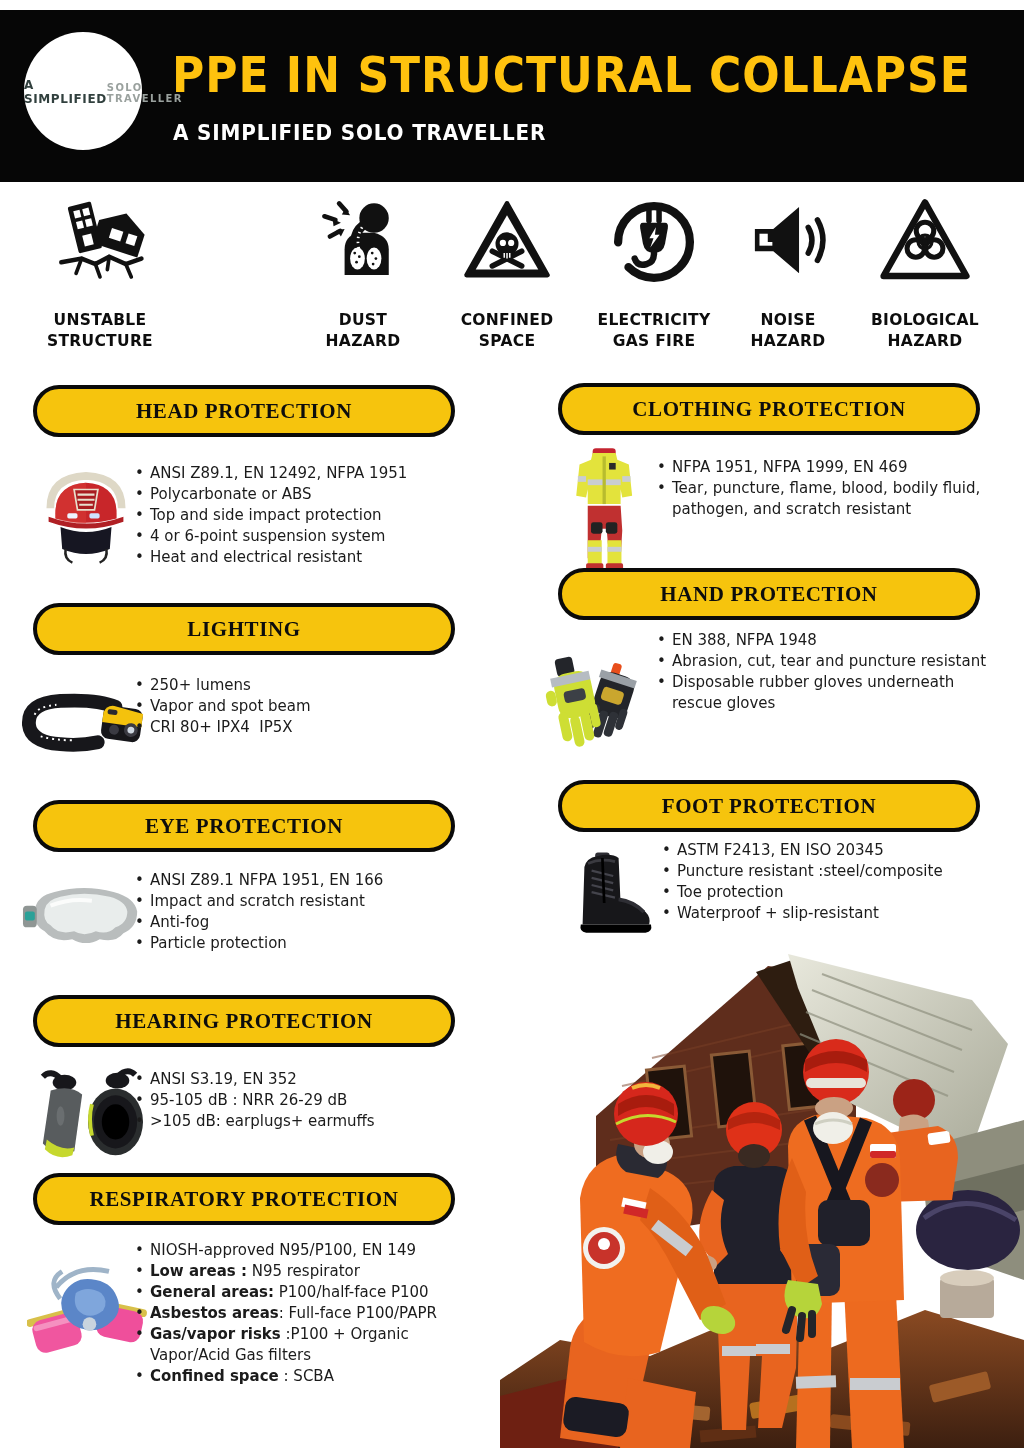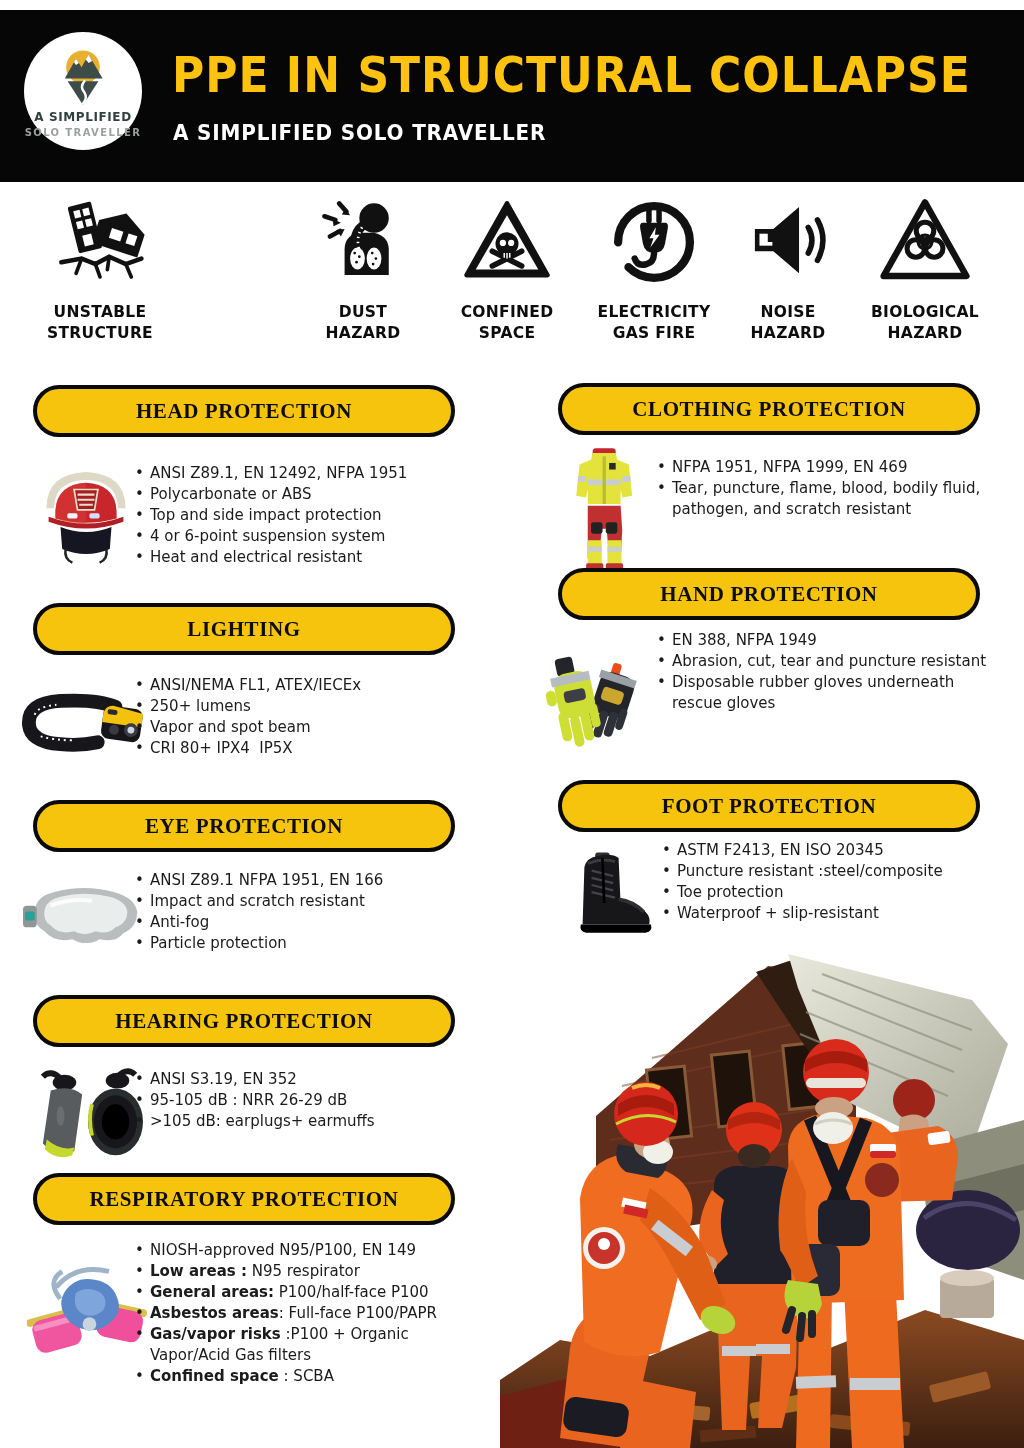--- a/index.html
+++ b/index.html
@@ -1,33 +1,33 @@
 <!DOCTYPE html>
 <html><head>
 <meta charset="utf-8">
 <style>
   html,body{margin:0;padding:0;background:#e9e9e9;}
   #pg{position:relative;width:1024px;height:1448px;background:#ffffff;overflow:hidden;
       font-family:"DejaVu Sans","Liberation Sans",sans-serif;color:#1b1b1b;margin:0 auto;}
   
   .header{position:absolute;left:0;top:10px;width:1024px;height:172px;background:#060606;}
   .logo{position:absolute;left:24px;top:22px;width:118px;height:118px;background:#fff;border-radius:50%;
-        display:flex;flex-direction:column;align-items:center;}
+        display:flex;flex-direction:row;align-items:center;}
   .logo svg{width:70px;height:62px;margin-top:14px;}
   .logo-l1{font-size:12px;font-weight:800;letter-spacing:.6px;color:#31403e;margin-top:2px;}
   .logo-l2{font-size:10px;font-weight:700;letter-spacing:1.4px;color:#9aa19e;margin-top:3px;}
   .title{position:absolute;left:172px;top:36px;font-size:44px;font-weight:900;color:#FFC20E;
          letter-spacing:1px;transform:scaleY(1.12);transform-origin:left top;white-space:nowrap;}
   .subtitle{position:absolute;left:173px;top:110px;font-size:20px;font-weight:800;color:#fff;
             letter-spacing:.8px;transform:scaleY(1.05);transform-origin:left top;}
   
   .hazard{position:absolute;top:196px;width:144px;text-align:center;}
   .hicon{width:92px;height:92px;margin:0 auto;}
   .hicon svg{width:100%;height:100%;}
-  .hlabel{margin-top:14px;font-size:15.5px;font-weight:700;line-height:21px;letter-spacing:.3px;color:#0d0d0d;text-align:center;}
+  .hlabel{margin-top:22px;font-size:15.5px;font-weight:700;line-height:21px;letter-spacing:.3px;color:#0d0d0d;text-align:center;}
   
   .sec{position:absolute;width:422px;}
   .banner{position:absolute;left:0;top:0;width:100%;height:52px;background:#F6C40D;border:4px solid #0a0a0a;
           border-radius:28px;display:flex;align-items:center;justify-content:center;box-sizing:border-box;
           font-size:21px;font-weight:800;letter-spacing:.6px;color:#0d0d0d;font-family:Liberation Serif, serif;}
   .pimg{position:absolute;}
   .pimg svg{width:100%;height:100%;}
   ul.bullets{position:absolute;list-style:none;margin:0;padding:0;}
   ul.bullets li{position:relative;padding-left:17px;font-size:15px;line-height:21px;color:#1b1b1b;}
   ul.bullets li::before{content:"\2022";position:absolute;left:2px;top:0;color:#1b1b1b;}
@@ -311,21 +311,20 @@
           <g transform="rotate(8 100 42)">
             <rect x="82" y="22" width="40" height="34" rx="8" fill="#16161a"></rect>
             <path d="M82 30 Q84 22 92 22 L122 26 L122 40 L82 40 Z" fill="#f4c20d"></path>
             <circle cx="112" cy="44" r="7" fill="#3a3a42"></circle>
             <circle cx="112" cy="44" r="3.5" fill="#cdd6e0"></circle>
             <circle cx="95" cy="46" r="5" fill="#3a3a42"></circle>
             <rect x="86" y="26" width="10" height="5" rx="2" fill="#2a2a30"></rect>
           </g>
         </svg></div>
       <ul class="bullets" style="left:100px;top:72px;width:322px">
-        <li><b></b><span>ANSI/NEMA FL1, ATEX/IECEx</span></li>
         <li><b></b><span>250+ lumens</span></li>
         <li><b></b><span>Vapor and spot beam</span></li>
         <li><b></b><span>CRI 80+ IPX4&nbsp; IP5X</span></li>
       </ul>
     </section>
     <section class="sec" style="left: 33px; top: 800px;">
       <div class="banner">
         <span>EYE PROTECTION</span>
       </div>
       <div class="pimg" style="left:-12px;top:70px;width:128px;height:94px"><svg viewBox="0 0 130 95">
@@ -445,21 +444,21 @@
               <rect x="23" y="72" width="10" height="32" rx="5"></rect>
               <rect x="34" y="70" width="10" height="30" rx="5"></rect>
               <rect x="44" y="64" width="9" height="24" rx="4"></rect>
             </g>
             <rect x="12" y="30" width="40" height="9" fill="#b6bcc2"></rect>
             <rect x="22" y="46" width="22" height="12" rx="4" fill="#3c4046"></rect>
             <rect x="4" y="42" width="10" height="16" rx="5" fill="#cede34"></rect>
           </g>
         </svg></div>
       <ul class="bullets" style="left:97px;top:62px;width:338px">
-        <li><b></b><span>EN 388, NFPA 1949</span></li>
+        <li><b></b><span>EN 388, NFPA 1948</span></li>
         <li><b></b><span>Abrasion, cut, tear and puncture resistant</span></li>
         <li><b></b><span>Disposable rubber gloves underneath rescue gloves</span></li>
       </ul>
     </section>
     <section class="sec" style="left: 558px; top: 780px;">
       <div class="banner">
         <span>FOOT PROTECTION</span>
       </div>
       <div class="pimg" style="left:12px;top:66px;width:90px;height:96px"><svg viewBox="0 0 100 100">
           <rect x="28" y="4" width="16" height="8" rx="3" fill="#2e2e34"></rect>

